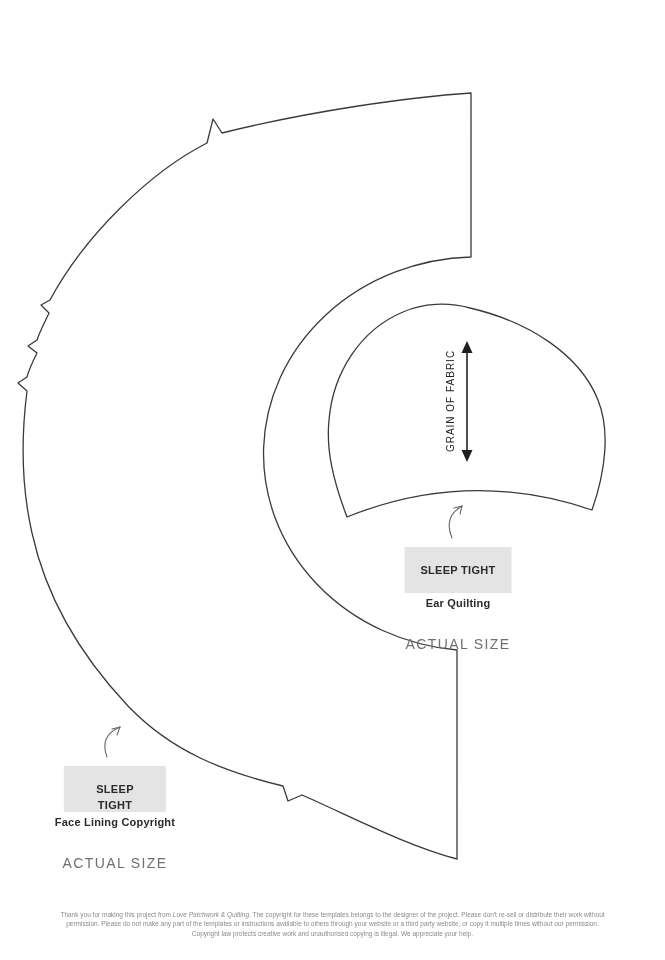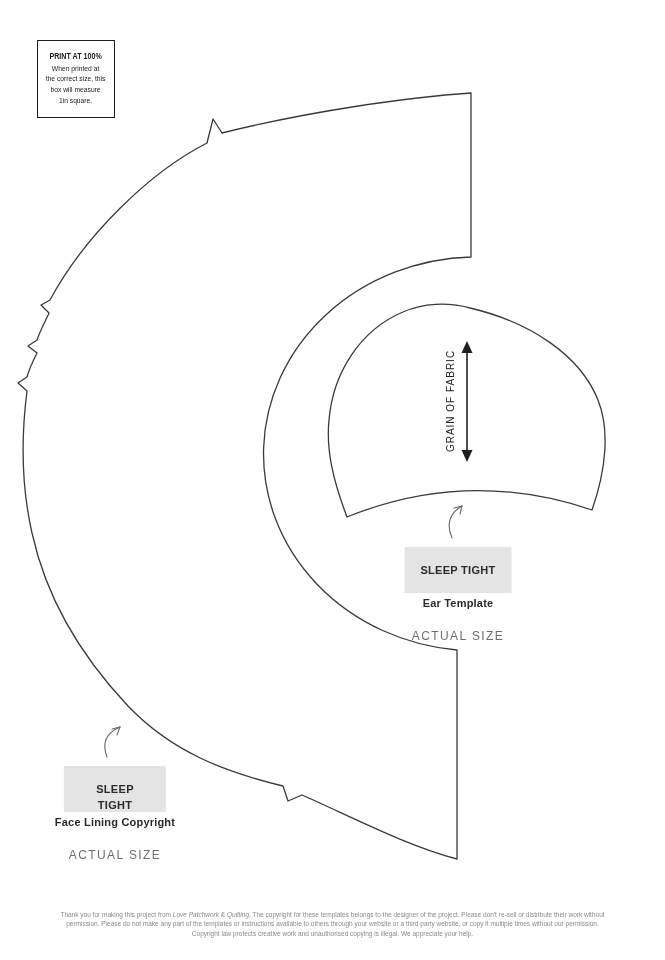--- a/index.html
+++ b/index.html
@@ -52,22 +52,22 @@
     font-weight:bold;font-size:11px;letter-spacing:.3px;
     color:#2b2b2b;
     padding:15px 14px;
   }
   .label-name{
     margin-top:4px;
     font-weight:bold;font-size:11px;letter-spacing:.2px;
     color:#2b2b2b;
   }
   .label-size{
-    margin-top:20px;
-    font-size:12px;letter-spacing:1.4px;
+    margin-top:27px;
+    font-size:14px;letter-spacing:1.4px;
     color:#6f6f6f;
   }
 
   
   .footer{
     position:absolute;left:50%;top:910px;
     transform:translateX(-50%);
     width:552px;
     text-align:center;
     font-size:6.5px;line-height:1.45;
@@ -121,35 +121,26 @@
       <path d="M 462 506 L 460 514"></path>
     </g>
 
     <g fill="none" stroke="#6a6a6a" stroke-width="1.1" stroke-linecap="round">
       <path d="M 107 757 Q 99 736 120 727"></path>
       <path d="M 120 727 L 112 729"></path>
       <path d="M 120 727 L 117 735"></path>
     </g>
   </svg>
 
-  <div class="print-box">
-    <div class="print-box-inner">
-      <div class="print-box-title">PRINT AT 100%</div>
-      <div>When printed at</div>
-      <div>the correct size, this</div>
-      <div>box will measure</div>
-      <div>1in square.</div>
-    </div>
-  </div>
 
   <div class="grain-label">GRAIN OF FABRIC</div>
 
   <div class="label-group" style="left:458px;top:547px;">
     <div class="label-badge" style="width:79px;">SLEEP TIGHT</div>
-    <div class="label-name">Ear Template</div>
+    <div class="label-name">Ear Quilting</div>
     <div class="label-size">ACTUAL SIZE</div>
   </div>
 
   <div class="label-group" style="left:115px;top:766px;">
     <div class="label-badge" style="width:74px;">SLEEP TIGHT</div>
     <div class="label-name">Face Lining Copyright</div>
     <div class="label-size">ACTUAL SIZE</div>
   </div>
 
   <div class="footer">

